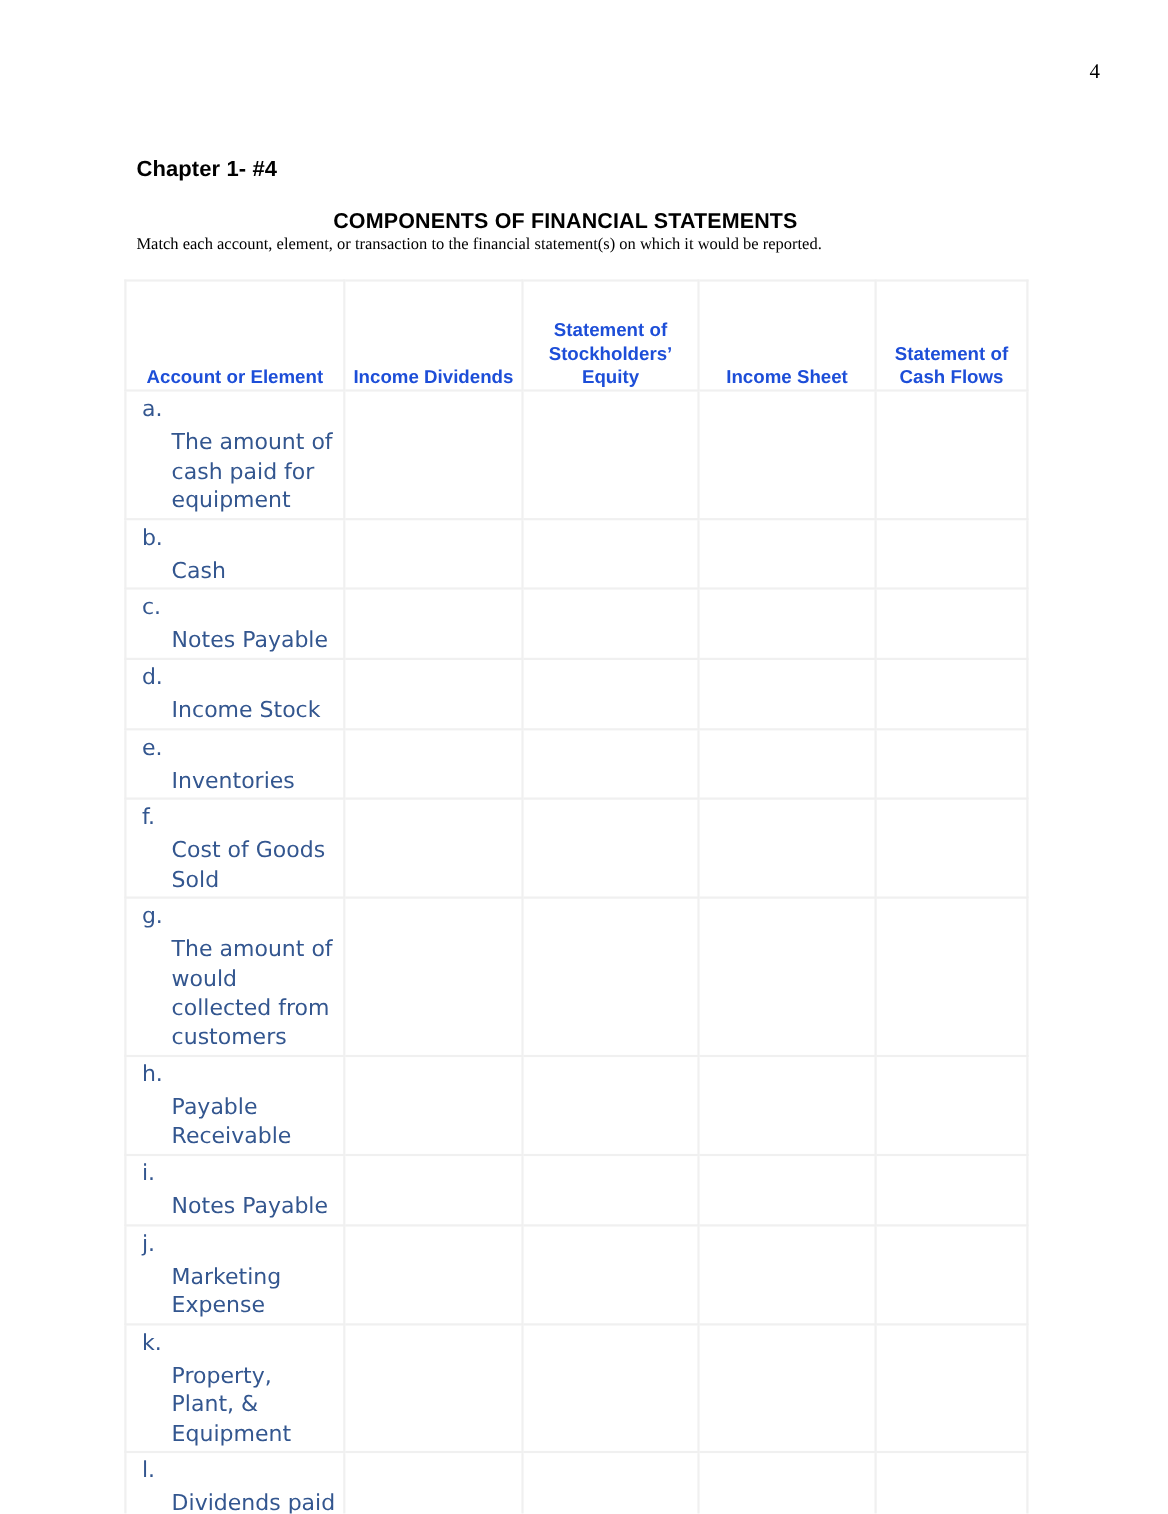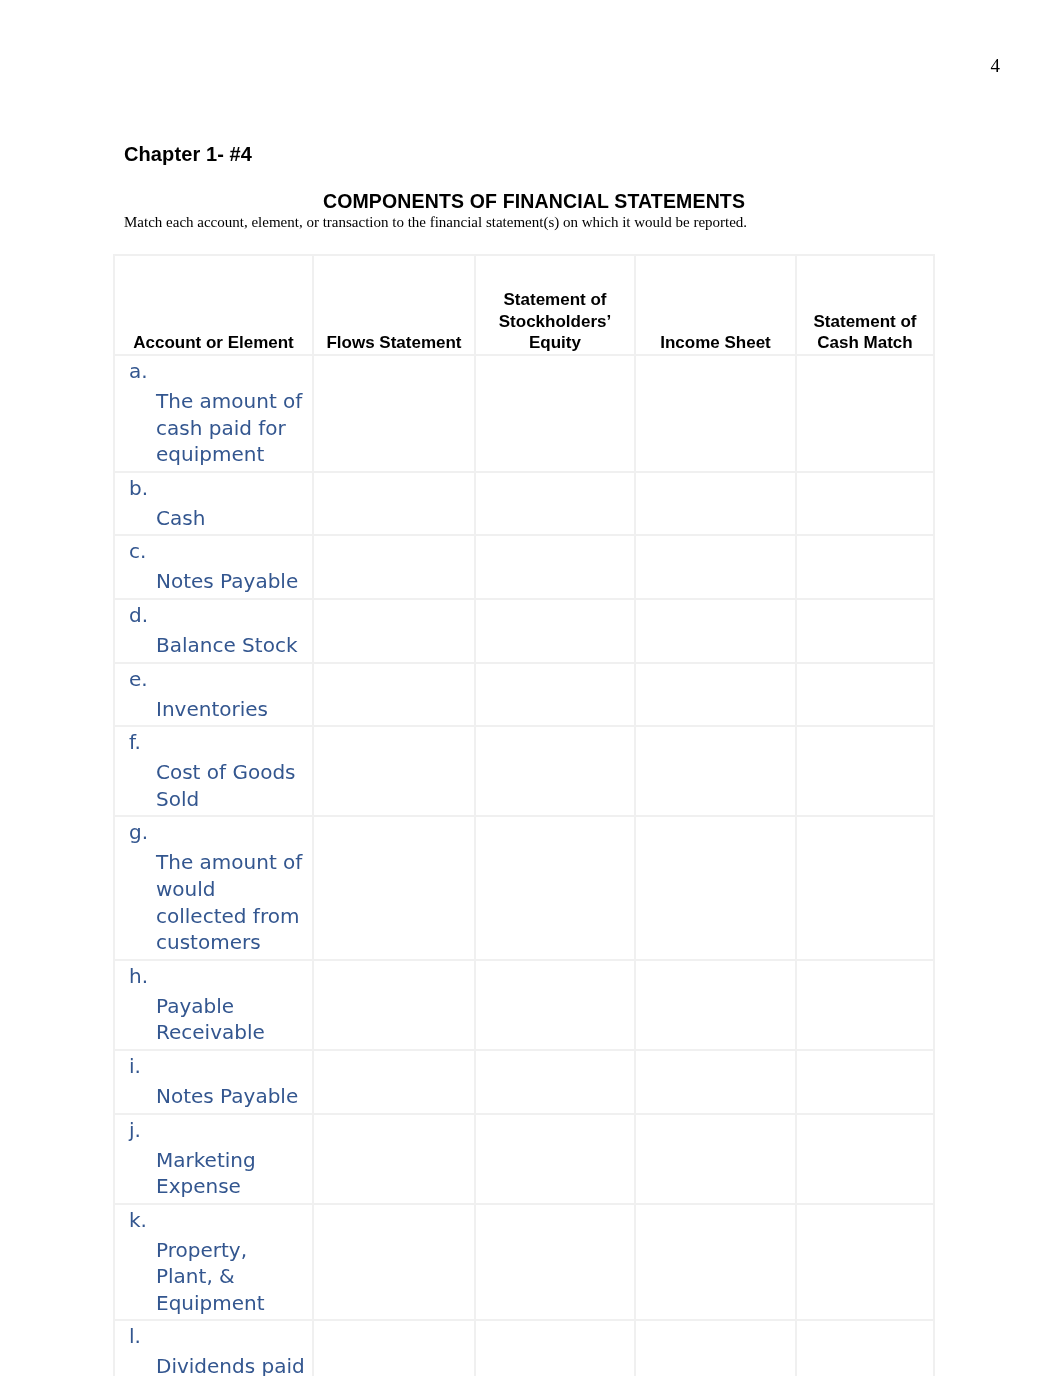--- a/index.html
+++ b/index.html
@@ -40,21 +40,21 @@
     top: 143px;
     font-family: "Liberation Sans", sans-serif;
     font-size: 20px;
     font-weight: bold;
     letter-spacing: 0.1px;
     color: #000000;
   }
 
   .doc-title {
     position: absolute;
-    left: 128px;
+    left: 108px;
     top: 190px;
     width: 812px;
     text-align: center;
     font-family: "Liberation Sans", sans-serif;
     font-size: 19.5px;
     font-weight: bold;
     letter-spacing: 0.15px;
     color: #000000;
   }
 
@@ -95,21 +95,21 @@
   col.c-bs      { width: 161px; }
   col.c-scf     { width: 138px; }
 
   thead th {
     height: 98px;
     vertical-align: bottom;
     font-family: "Liberation Sans", sans-serif;
     font-size: 17px;
     font-weight: bold;
     line-height: 1.27;
-    color: #000000;
+    color: #1d4ed8;
     padding-bottom: 8px;
     padding-left: 2px;
     padding-right: 2px;
   }
 
   
   tbody td {
     vertical-align: top;
   }
   td.item-cell {
@@ -161,24 +161,24 @@
     <colgroup>
       <col class="c-account">
       <col class="c-income">
       <col class="c-sse">
       <col class="c-bs">
       <col class="c-scf">
     </colgroup>
     <thead>
       <tr>
         <th>Account or Element</th>
-        <th>Flows Statement</th>
+        <th>Income Dividends</th>
         <th>Statement of Stockholders’ Equity</th>
         <th>Income Sheet</th>
-        <th>Statement of Cash Match</th>
+        <th>Statement of Cash Flows</th>
       </tr>
     </thead>
     <tbody id="table-body">
         <tr>
           <td class="item-cell">
             <div class="item">
               <span class="marker">a.</span>
               <span class="label">The amount of cash paid for equipment</span>
             </div>
           </td>
@@ -208,21 +208,21 @@
           </td>
           <td class="blank-cell"></td>
           <td class="blank-cell"></td>
           <td class="blank-cell"></td>
           <td class="blank-cell"></td>
         </tr>
         <tr>
           <td class="item-cell">
             <div class="item">
               <span class="marker">d.</span>
-              <span class="label">Balance Stock</span>
+              <span class="label">Income Stock</span>
             </div>
           </td>
           <td class="blank-cell"></td>
           <td class="blank-cell"></td>
           <td class="blank-cell"></td>
           <td class="blank-cell"></td>
         </tr>
         <tr>
           <td class="item-cell">
             <div class="item">

